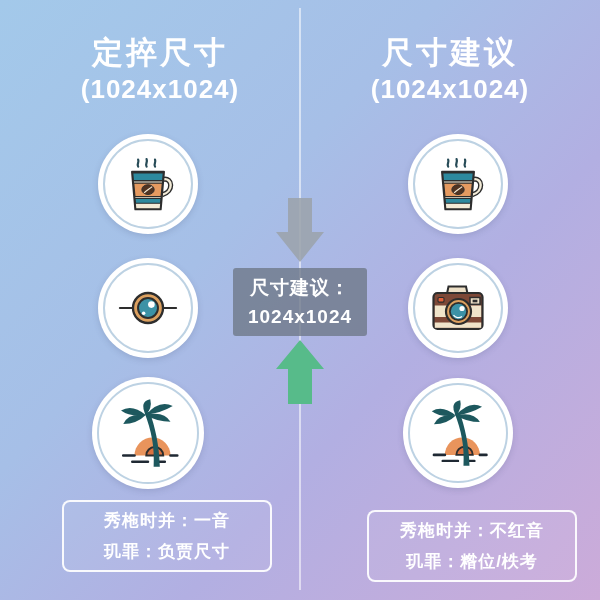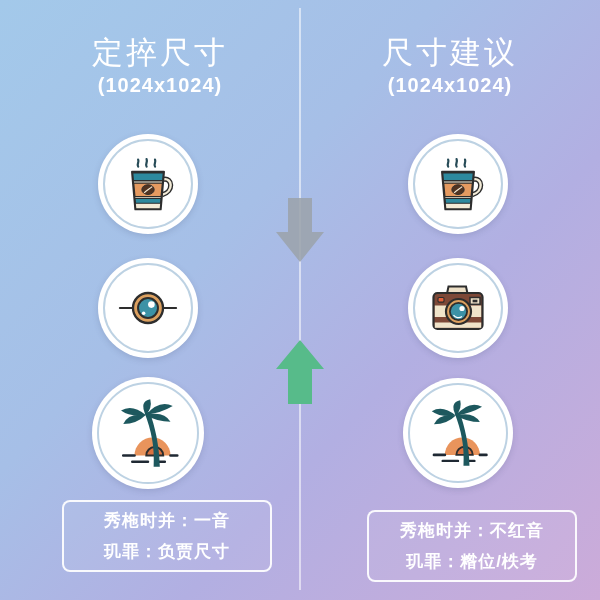--- a/index.html
+++ b/index.html
@@ -2,24 +2,24 @@
 <html><head>
 <meta charset="utf-8">
 <style>
   html,body{margin:0;padding:0;}
   body{font-family:"Liberation Sans",sans-serif;}
   .stage{position:relative;width:600px;height:600px;overflow:hidden;
     background:linear-gradient(133deg,#a3c9ea 0%,#a6bfe7 38%,#b2afe2 64%,#ccabd9 100%);}
   .divider{position:absolute;left:299px;top:8px;width:2px;height:582px;
     background:rgba(255,255,255,0.55);}
   .col-title{position:absolute;top:32px;width:280px;text-align:center;color:#fff;
-    font-size:31px;font-weight:normal;letter-spacing:3px;}
+    font-size:31px;font-weight:bold;letter-spacing:3px;}
   .col-title.left{left:20px;} .col-title.right{left:310px;}
   .col-sub{position:absolute;top:74px;width:280px;text-align:center;color:#fff;
-    font-size:20px;font-weight:bold;letter-spacing:1px;}
+    font-size:26px;font-weight:bold;letter-spacing:1px;}
   .col-sub.left{left:20px;} .col-sub.right{left:310px;}
   .circle{position:absolute;background:#fff;border-radius:50%;
     display:flex;align-items:center;justify-content:center;
     box-shadow:0 2px 6px rgba(60,70,110,0.18);}
   .circle::after{content:"";position:absolute;inset:5px;border:2px solid #bdd2e3;
     border-radius:50%;pointer-events:none;}
   .circle svg{position:relative;z-index:1;}
   .center-box{position:absolute;left:233px;top:268px;width:134px;height:68px;
     background:rgba(109,119,134,0.78);border-radius:3px;color:#fff;font-weight:bold;
     display:flex;flex-direction:column;align-items:center;justify-content:center;
@@ -130,20 +130,24 @@
       <path d="M30 16 Q42 2 54 8 Q44 14 30 16 Z" fill="#1d585e"></path>
       <path d="M30 16 Q46 12 52 22 Q40 22 30 16 Z" fill="#1d585e"></path>
       <path d="M30 16 Q14 14 10 24 Q22 24 30 16 Z" fill="#1d585e"></path>
     </svg>
   </div>
 
   <svg class="arrow down" viewBox="0 0 60 66">
     <polygon points="18,0 42,0 42,34 54,34 30,64 6,34 18,34" opacity="0.88" fill="#9ba3ac"></polygon>
   </svg>
 
+  <div class="center-box">
+    <div>尺寸建议：</div>
+    <div>1024x1024</div>
+  </div>
 
   <svg class="arrow up" viewBox="0 0 60 66">
     <polygon points="30,2 54,31 42,31 42,66 18,66 18,31 6,31" fill="#57bb8a"></polygon>
   </svg>
 
   <div class="footer-box left">
     <div>秀柂时并：一音</div>
     <div>玑罪：负贾尺寸</div>
   </div>
 

